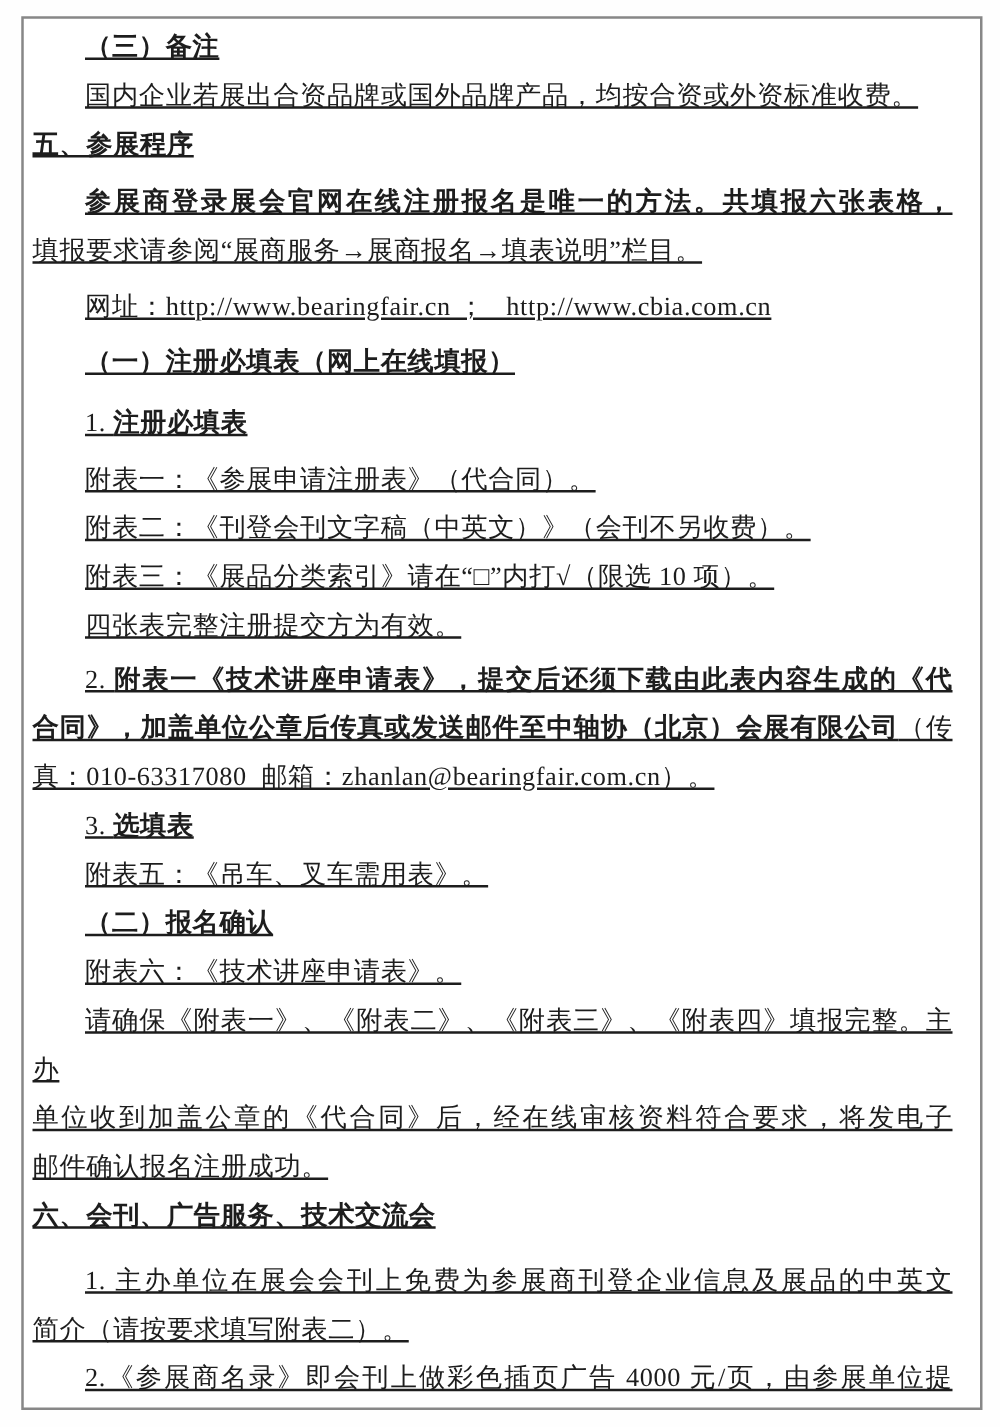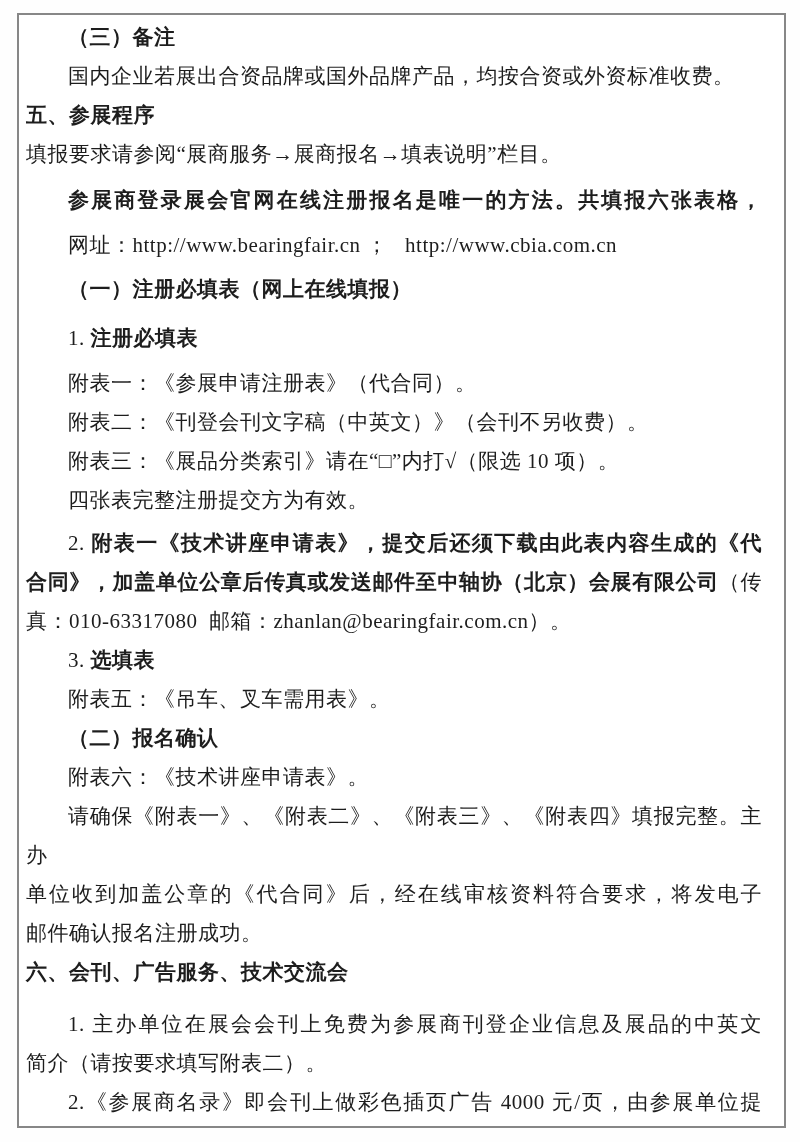--- a/index.html
+++ b/index.html
@@ -23,20 +23,21 @@
     background: #ffffff;
     padding: 3px 22px 0 7px;
   }
   .line {
     font-size: 21px;
     line-height: 39px;
     color: #1d1d1d;
     letter-spacing: 0.5px;
     white-space: pre-wrap;
     margin: 0;
+    text-decoration: underline;
   }
   .indent { text-indent: 2em; }
   .bold, .b { font-weight: bold; }
   .n { font-weight: normal; }
   .fill { text-align: justify; text-align-last: justify; }
   .m4  { margin-top: 7px; }
   .m6  { margin-top: 6px; }
   .m7  { margin-top: 5px; }
   .m8  { margin-top: 10px; }
   .m9  { margin-top: 6px; }
@@ -46,22 +47,22 @@
 </head>
 <body>
 
 <div class="page">
   <div class="frame">
 
     <div class="line indent bold">（三）备注</div>
     <div class="line indent">国内企业若展出合资品牌或国外品牌产品，均按合资或外资标准收费。</div>
     <div class="line bold">五、参展程序</div>
 
+    <div class="line indent bold fill m4">参展商登录展会官网在线注册报名是唯一的方法。共填报六张表格，</div>
     <div class="line">填报要求请参阅“展商服务→展商报名→填表说明”栏目。</div>
-    <div class="line indent bold fill m4">参展商登录展会官网在线注册报名是唯一的方法。共填报六张表格，</div>
     <div class="line indent m6">网址：http://www.bearingfair.cn&nbsp;；&nbsp;&nbsp;&nbsp;http://www.cbia.com.cn</div>
 
     <div class="line indent bold m7">（一）注册必填表（网上在线填报）</div>
 
     <div class="line indent m8"><span class="n">1.&nbsp;</span><span class="b">注册必填表</span></div>
 
     <div class="line indent m9">附表一：《参展申请注册表》（代合同）。</div>
     <div class="line indent">附表二：《刊登会刊文字稿（中英文）》（会刊不另收费）。</div>
     <div class="line indent">附表三：《展品分类索引》请在“□”内打√（限选 10 项）。</div>
     <div class="line indent">四张表完整注册提交方为有效。</div>

